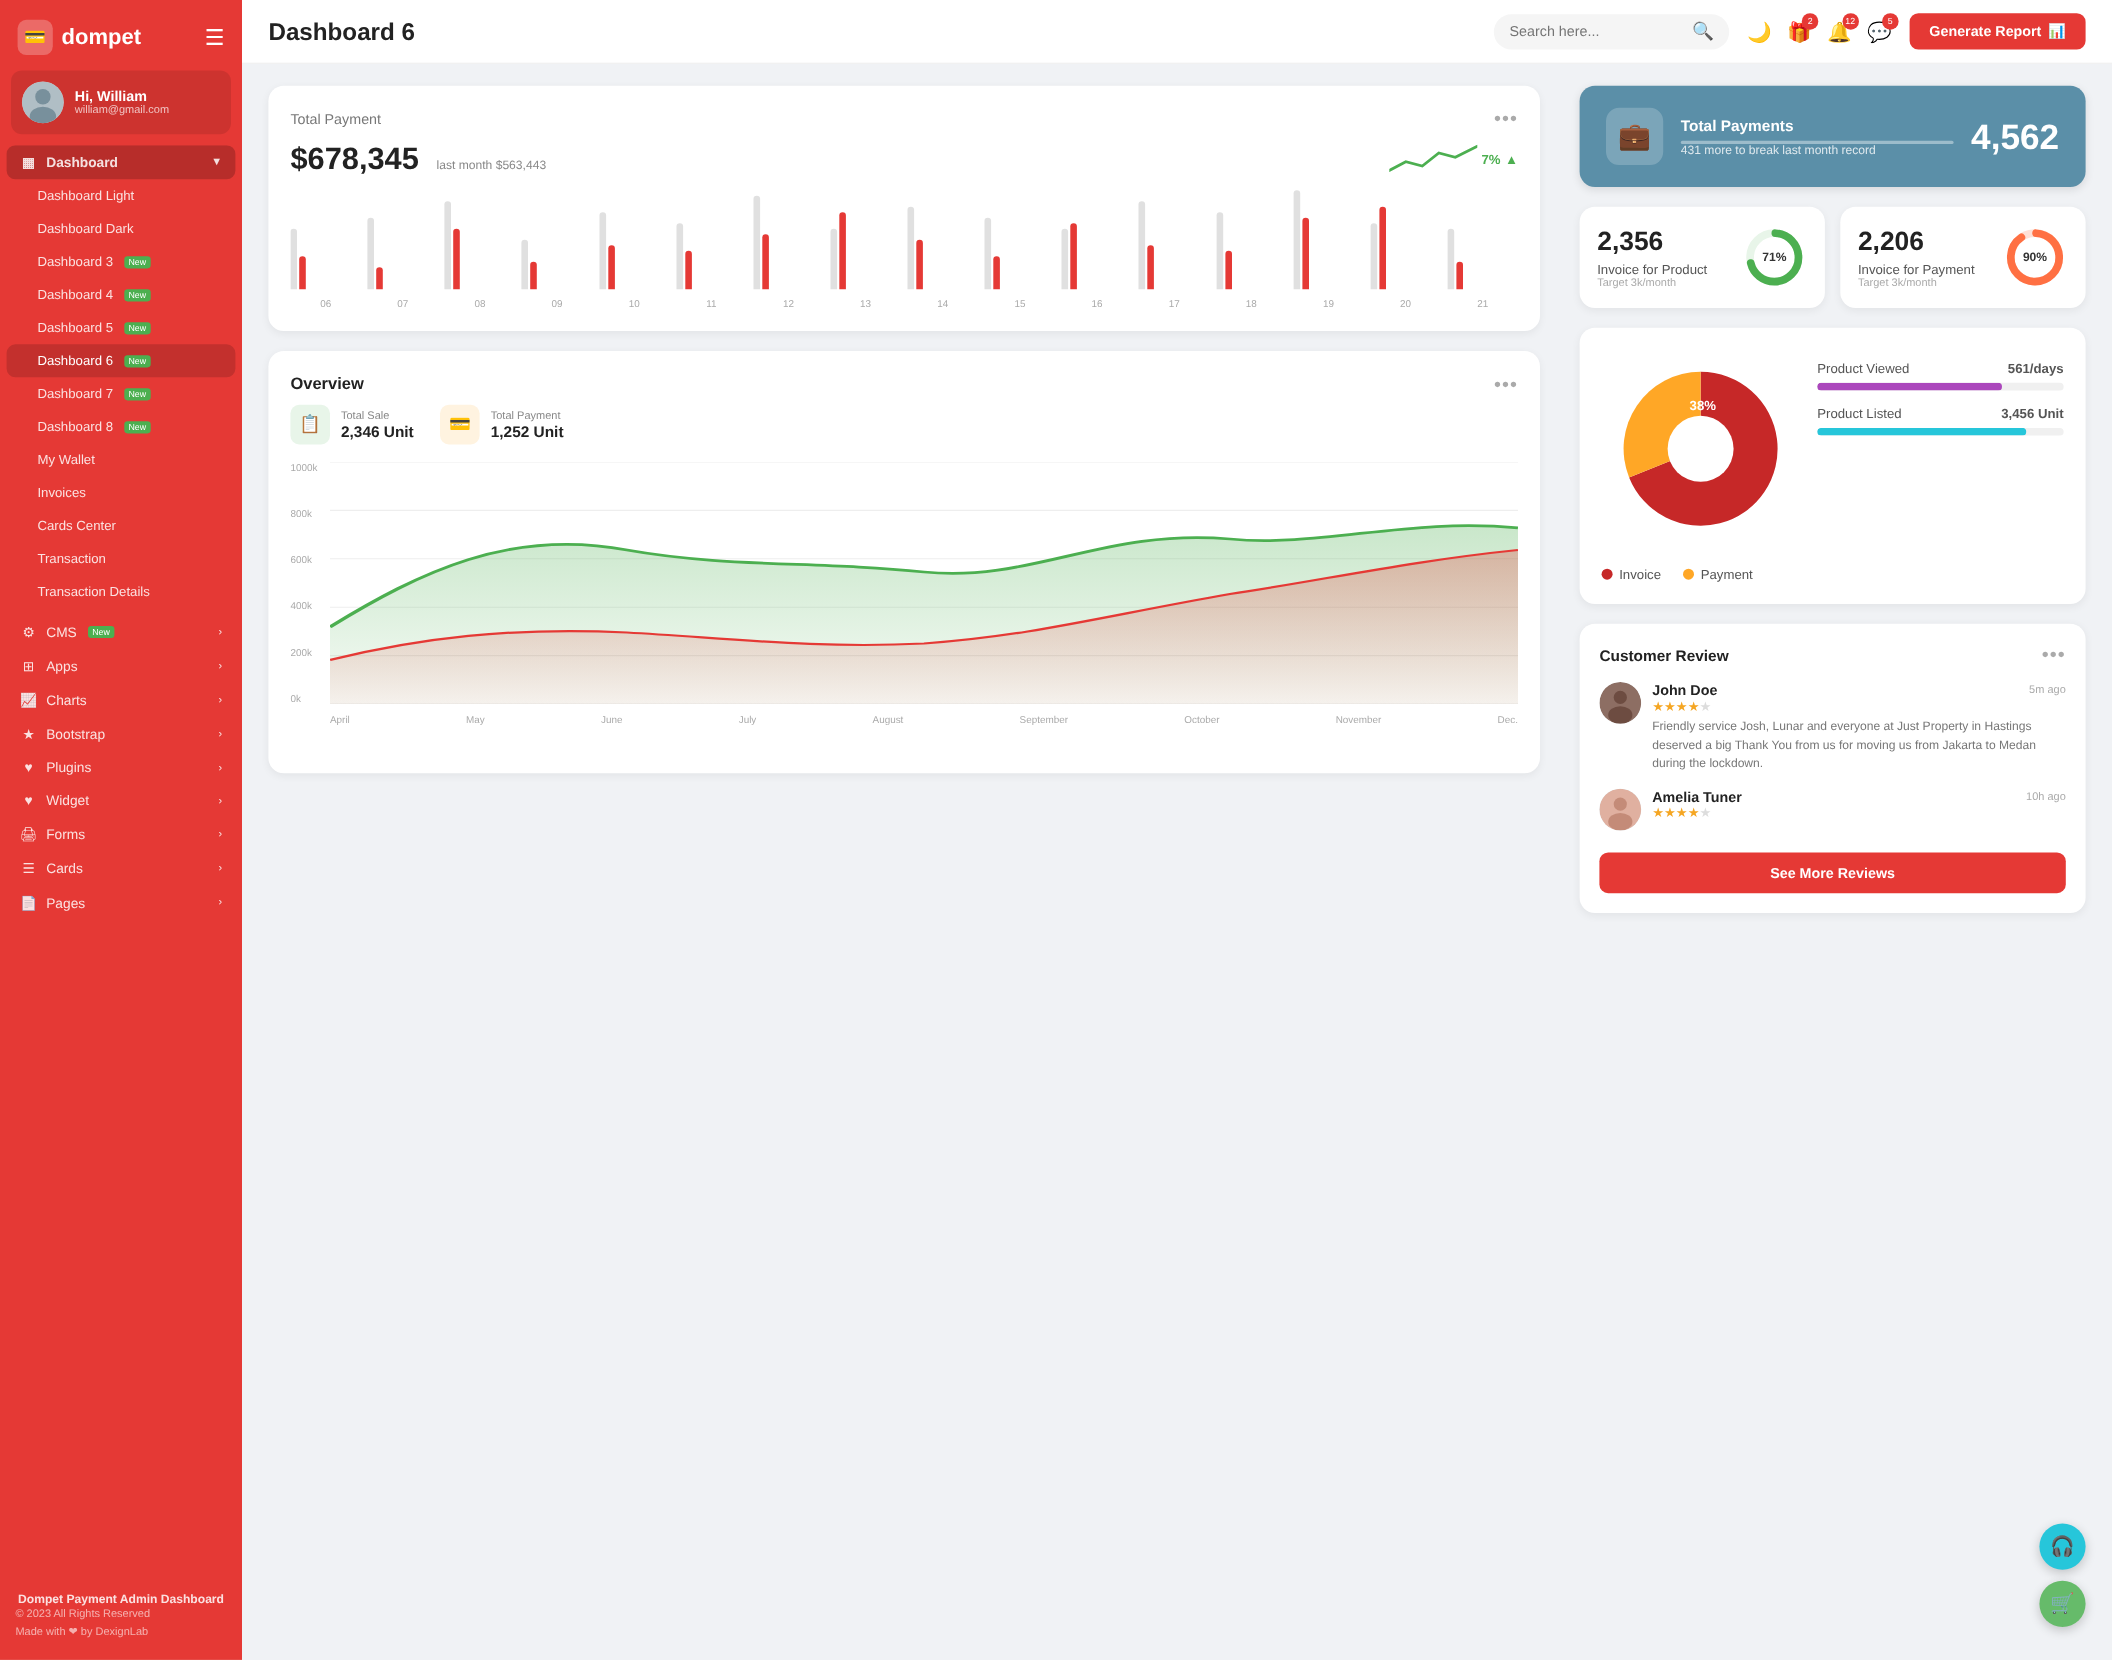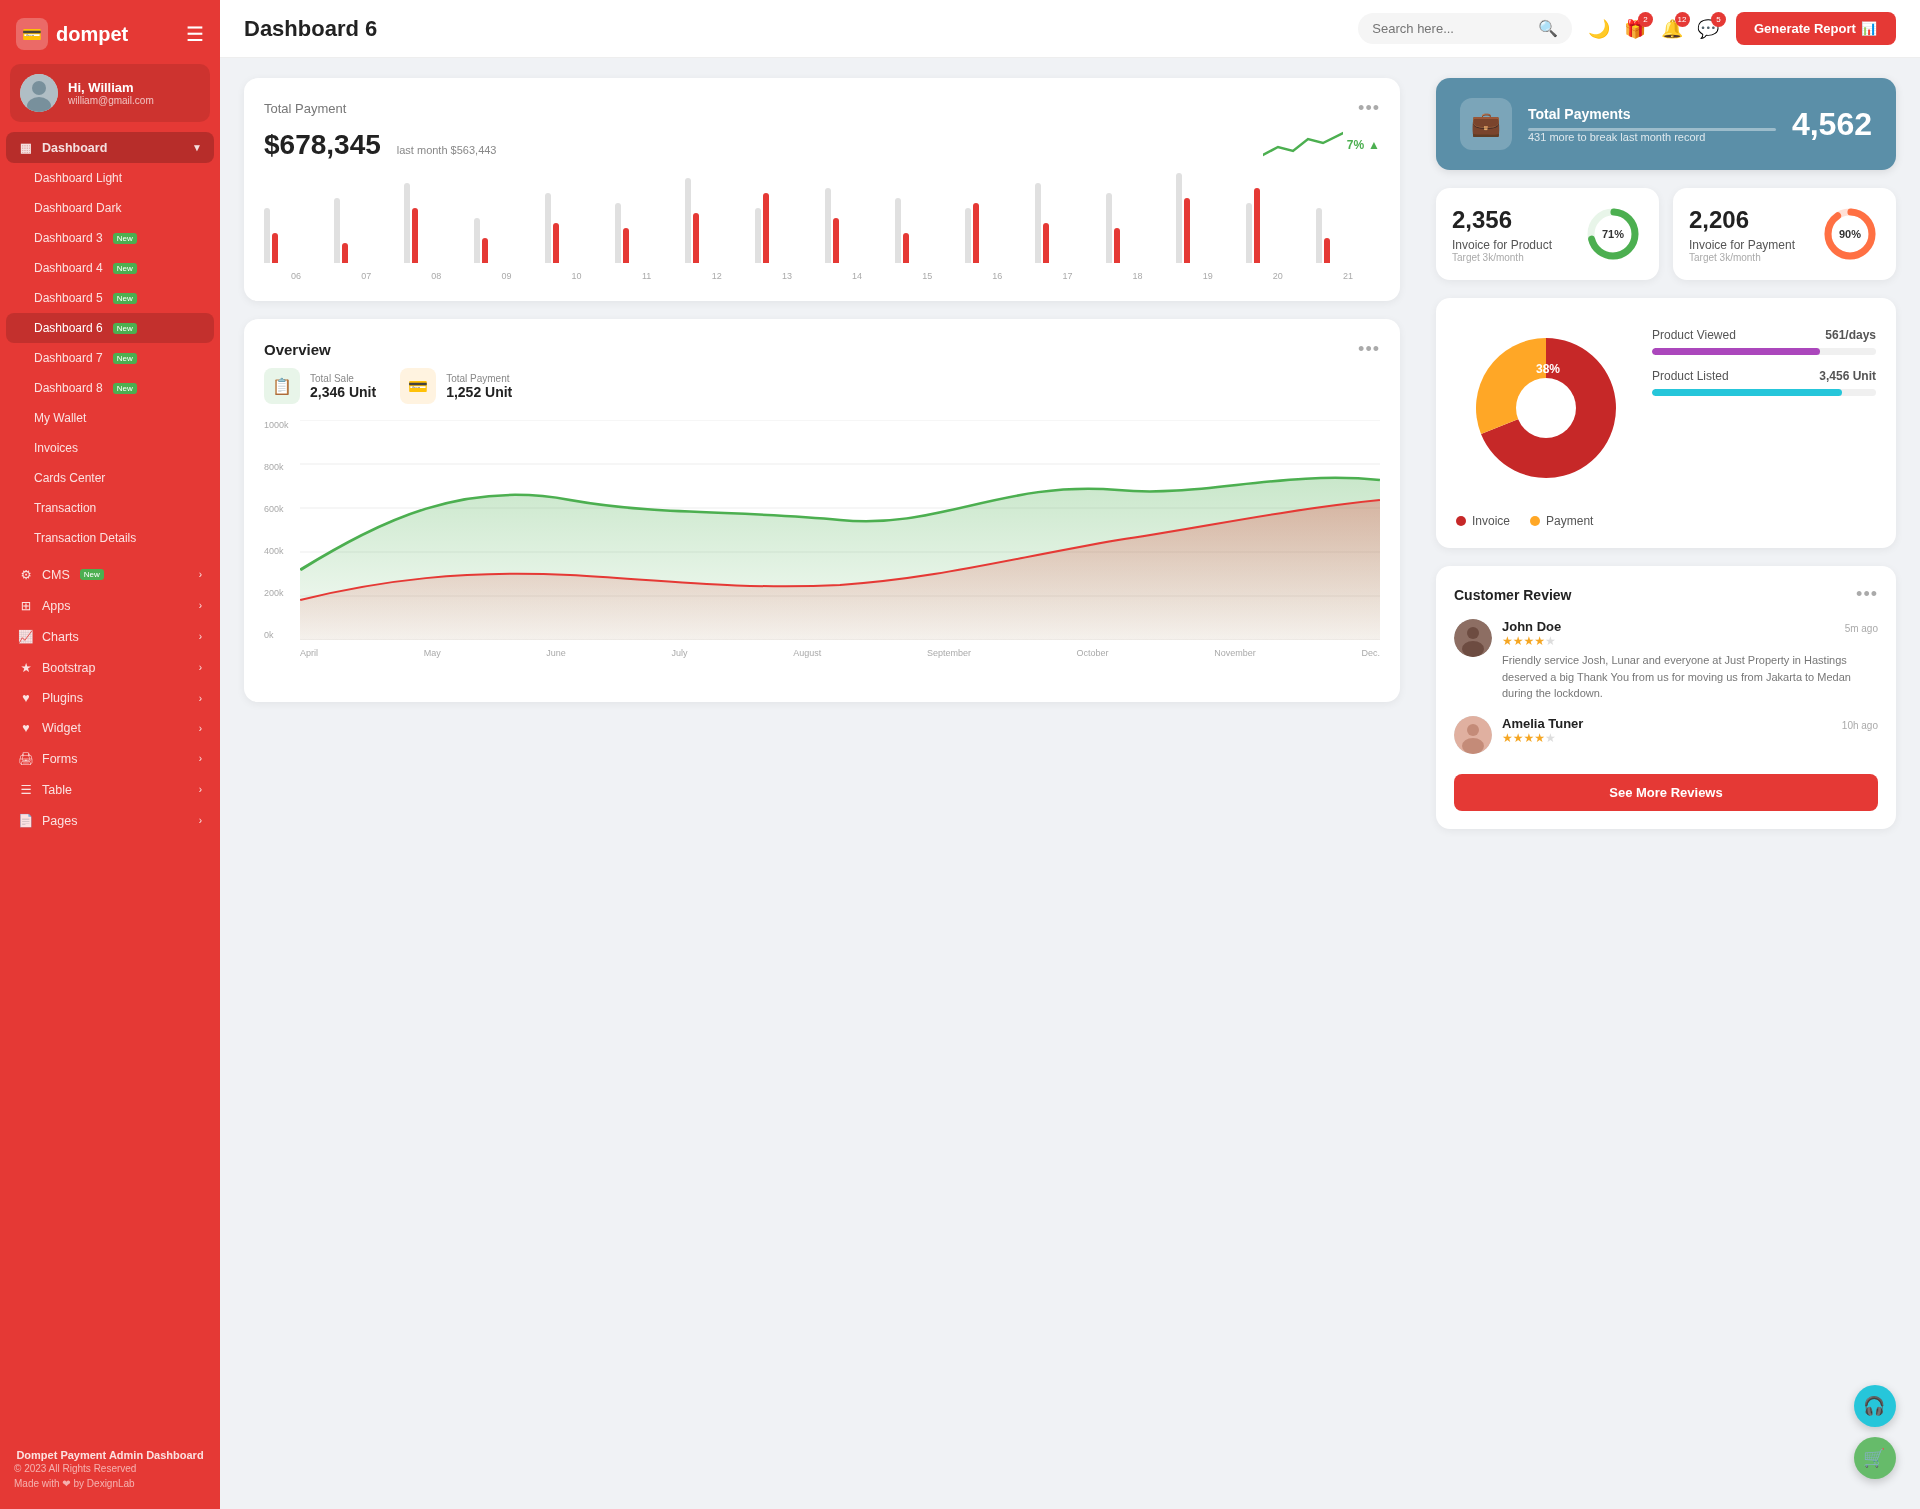--- a/index.html
+++ b/index.html
@@ -350,21 +350,21 @@
     }
     .review-header { display: flex; justify-content: space-between; align-items: center; margin-bottom: 14px; }
     .review-title { font-size: 14px; font-weight: 600; color: #222; }
     .review-item { display: flex; gap: 10px; margin-bottom: 14px; }
     .review-avatar {
       width: 38px; height: 38px; border-radius: 50%;
       background: #ddd; flex-shrink: 0; overflow: hidden;
       display: flex; align-items: center; justify-content: center;
     }
     .review-body { flex: 1; }
-    .review-name-row { display: flex; justify-content: space-between; align-items: flex-end; }
+    .review-name-row { display: flex; justify-content: space-between; align-items: center; }
     .review-name { font-size: 13px; font-weight: 600; color: #222; }
     .review-time { font-size: 10px; color: #aaa; }
     .stars { color: #f5a623; font-size: 12px; }
     .star-empty { color: #ddd; }
     .review-text { font-size: 11px; color: #777; line-height: 1.5; margin-top: 4px; }
     .see-more-btn {
       background: #e53935;
       color: #fff;
       border: none;
       border-radius: 8px;
@@ -510,21 +510,21 @@
       <span>Widget</span>
       <span class="nav-arrow">›</span>
     </div>
     <div class="nav-item">
       <span class="nav-icon">🖨</span>
       <span>Forms</span>
       <span class="nav-arrow">›</span>
     </div>
     <div class="nav-item">
       <span class="nav-icon">☰</span>
-      <span>Table</span>
+      <span>Cards</span>
       <span class="nav-arrow">›</span>
     </div>
     <div class="nav-item">
       <span class="nav-icon">📄</span>
       <span>Pages</span>
       <span class="nav-arrow">›</span>
     </div>
   </div>
 
   <div class="sidebar-footer">

